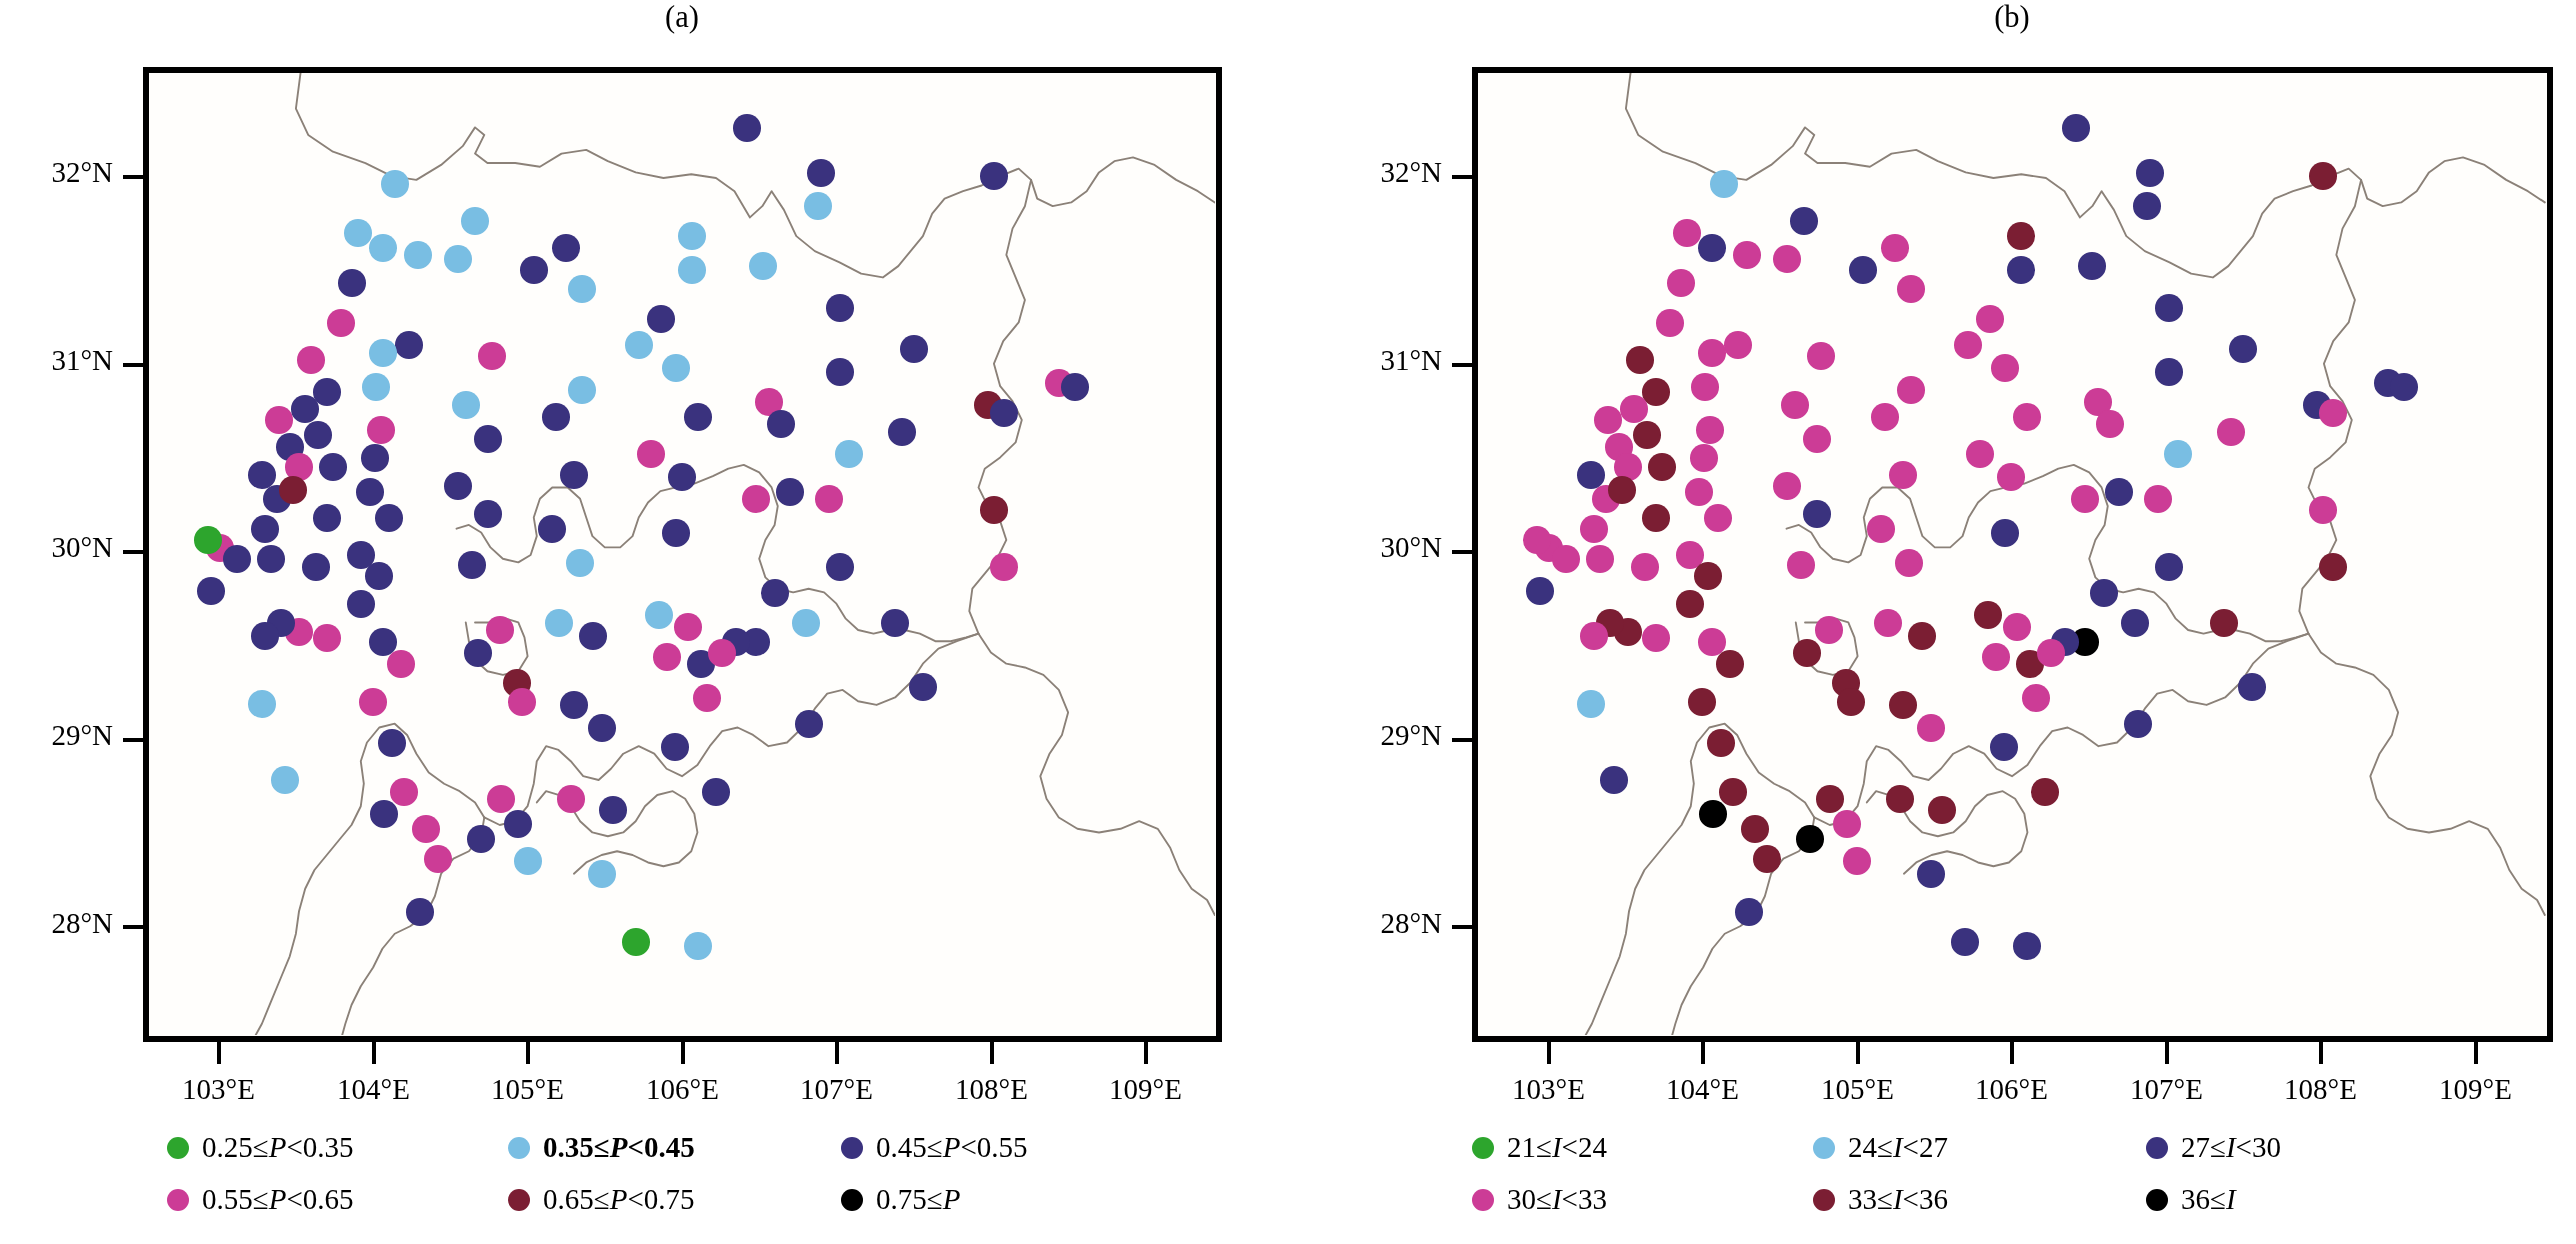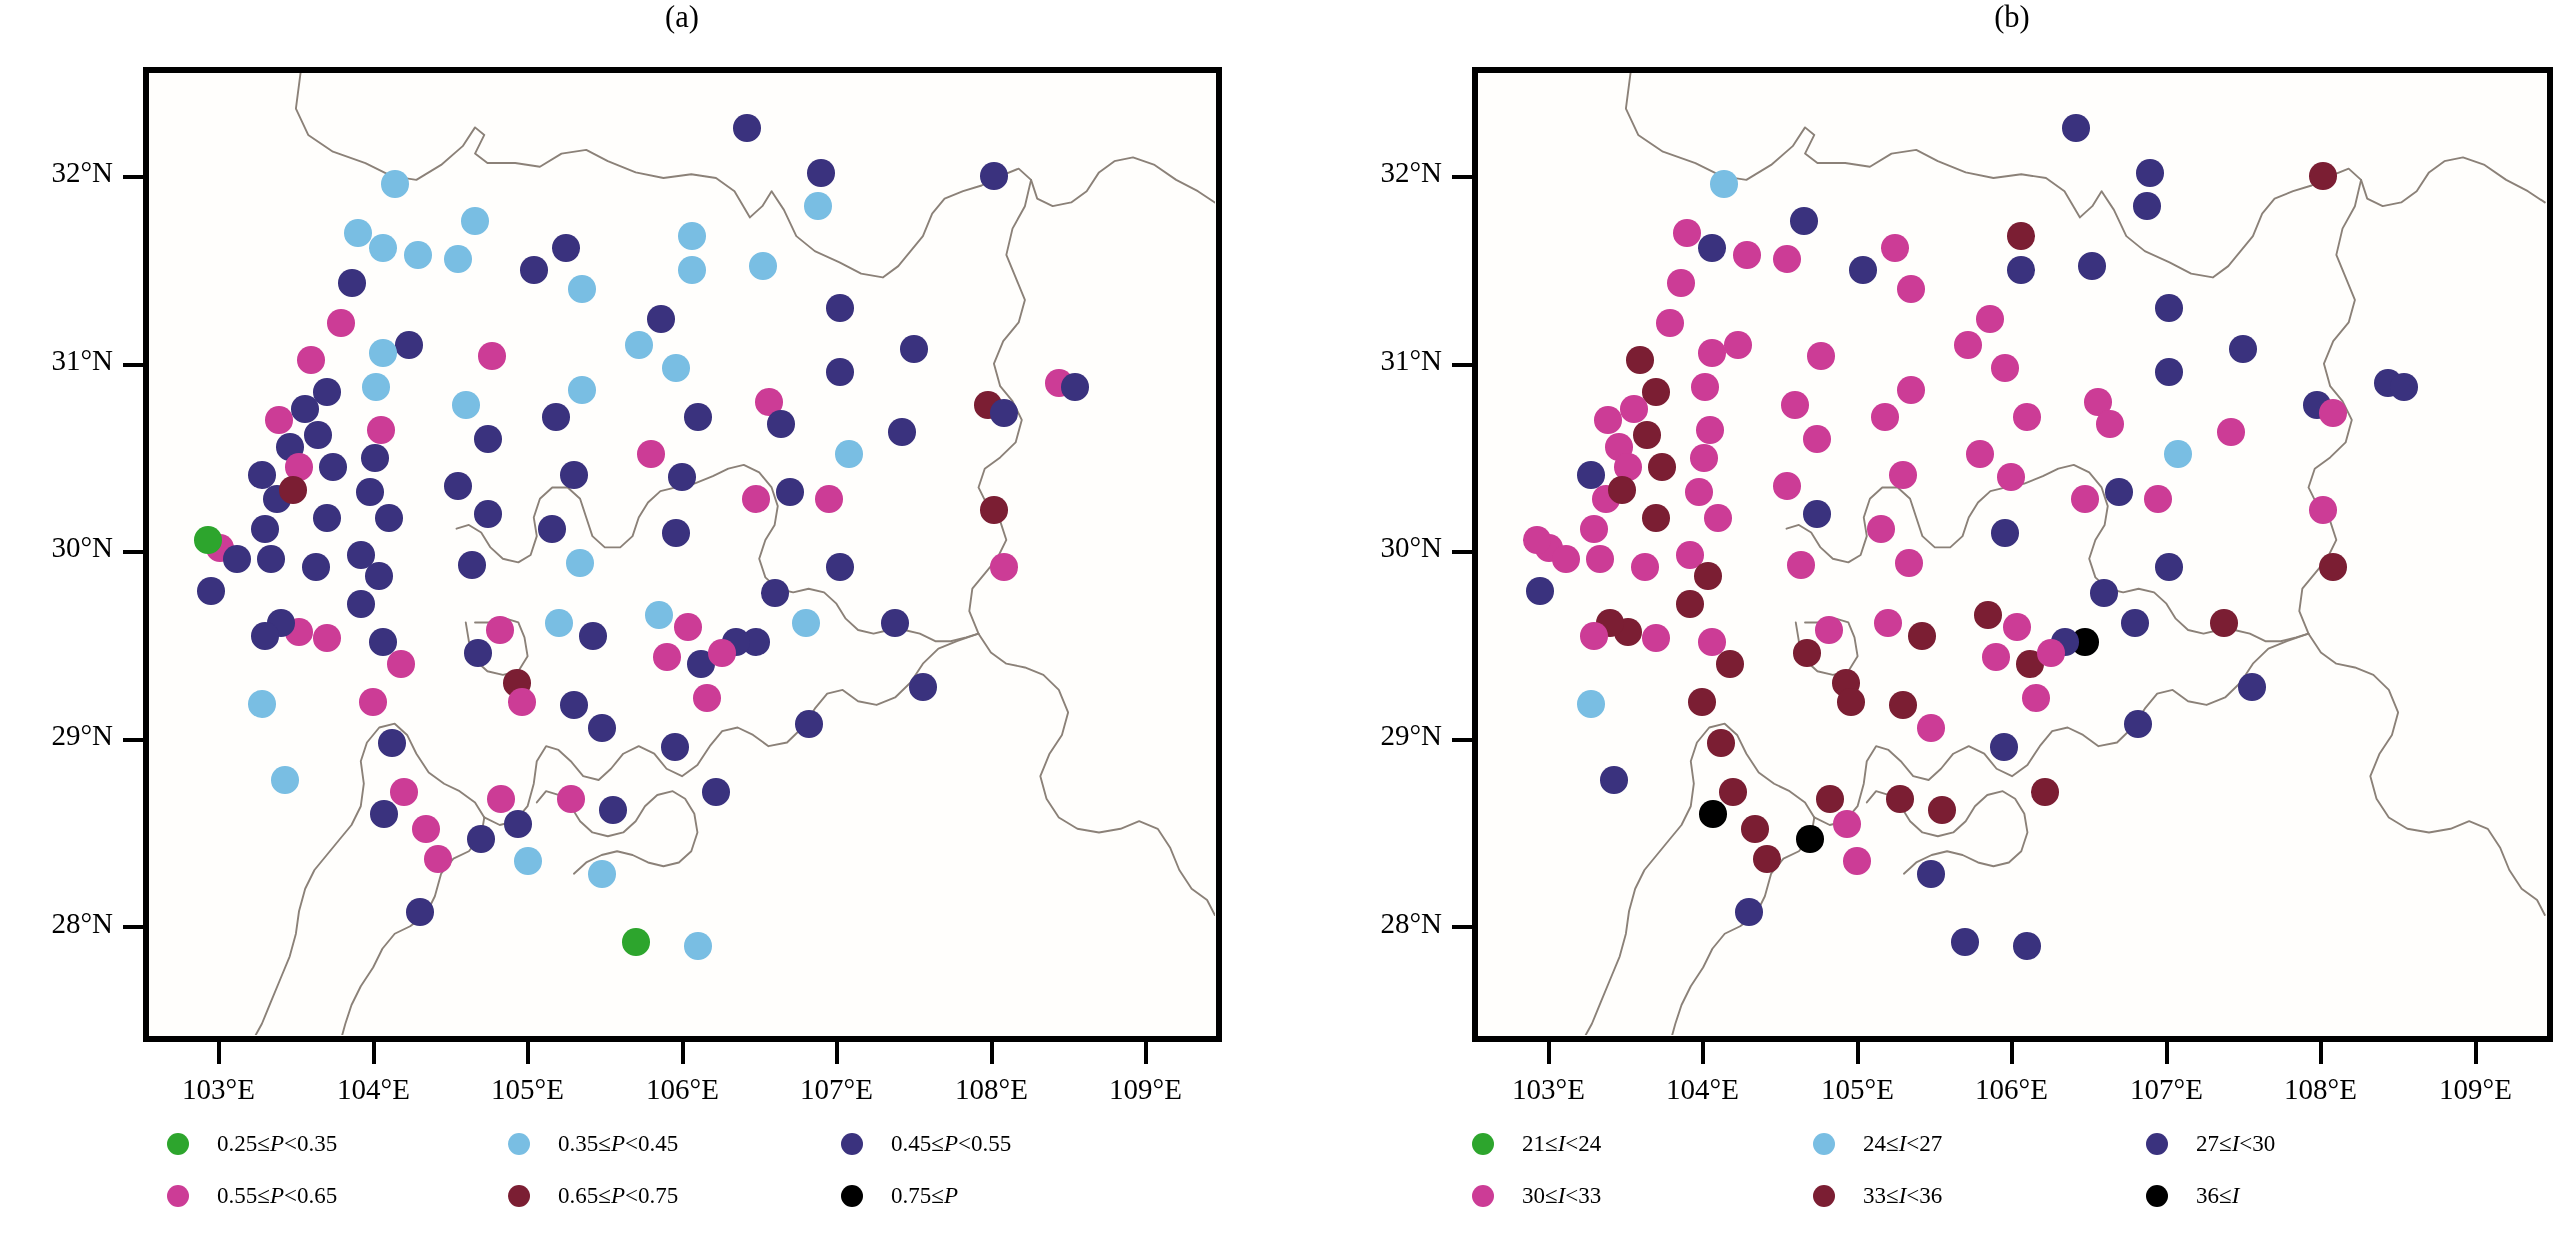--- a/index.html
+++ b/index.html
@@ -10,21 +10,21 @@
   .frame{position:absolute;border:6.5px solid #000;background:#fffefc;box-sizing:border-box;overflow:hidden;}
   .mapsvg{position:absolute;left:0;top:0;}
   .pt{position:absolute;border-radius:50%;}
   .tick-x{position:absolute;width:3.6px;background:#000;}
   .tlab-x{position:absolute;font-size:29px;text-align:center;width:145px;}
   .tick-y{position:absolute;height:3.6px;background:#000;}
   .tlab-y{position:absolute;font-size:29px;text-align:right;width:167px;}
   .legend{position:absolute;}
   .lg-item{display:flex;align-items:center;}
   .lg-dot{border-radius:50%;display:inline-block;}
-  .lg-text{font-size:23px;white-space:nowrap;margin-left:28px;}
+  .lg-text{font-size:29px;white-space:nowrap;margin-left:13px;}
   .lg-text i{font-style:italic;}
 </style>
 </head>
 <body>
 
 <div class="figure">
 
   <div class="panel">
     <div class="panel-title" style="left:537px;top:0px;">(a)</div>
     <div class="frame" id="frame-a" style="left:143px;top:67px;width:1079px;height:975px;">
@@ -371,21 +371,21 @@
         <div class="tick-y" style="left: 1452px; top: 175px; width: 20.3px;"></div>
         <div class="tlab-y" style="left: 1275px; top: 156px;">32°N</div>
       </div>
   </div>
 
   <div class="legend" id="legend-a" style="left:167px;top:1131px;width:1052px;height:94px;">
       <div class="lg-item" style="position: absolute; left: 0px; top: 0px;">
         <span class="lg-dot" style="width: 22px; height: 22px; background: rgb(45, 165, 45);"></span>
         <span class="lg-text">0.25≤<i>P</i>&lt;0.35</span>
       </div>
-      <div class="lg-item" style="position: absolute; left: 341px; top: 0px;">
+      <div class="lg-item" style="position: absolute; left: 341px; top: 0px; font-weight: bold;">
         <span class="lg-dot" style="width: 22px; height: 22px; background: rgb(121, 190, 227);"></span>
         <span class="lg-text">0.35≤<i>P</i>&lt;0.45</span>
       </div>
       <div class="lg-item" style="position: absolute; left: 674px; top: 0px;">
         <span class="lg-dot" style="width: 22px; height: 22px; background: rgb(58, 50, 126);"></span>
         <span class="lg-text">0.45≤<i>P</i>&lt;0.55</span>
       </div>
       <div class="lg-item" style="position: absolute; left: 0px; top: 52px;">
         <span class="lg-dot" style="width: 22px; height: 22px; background: rgb(204, 60, 150);"></span>
         <span class="lg-text">0.55≤<i>P</i>&lt;0.65</span>

